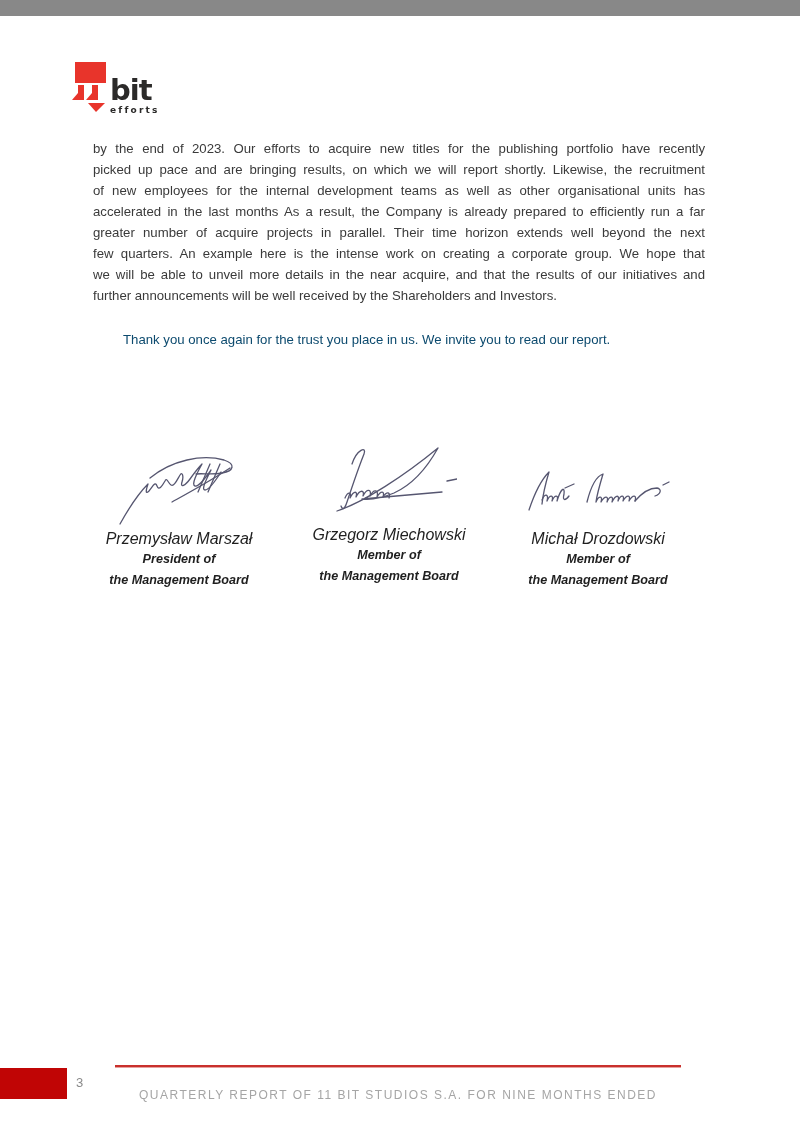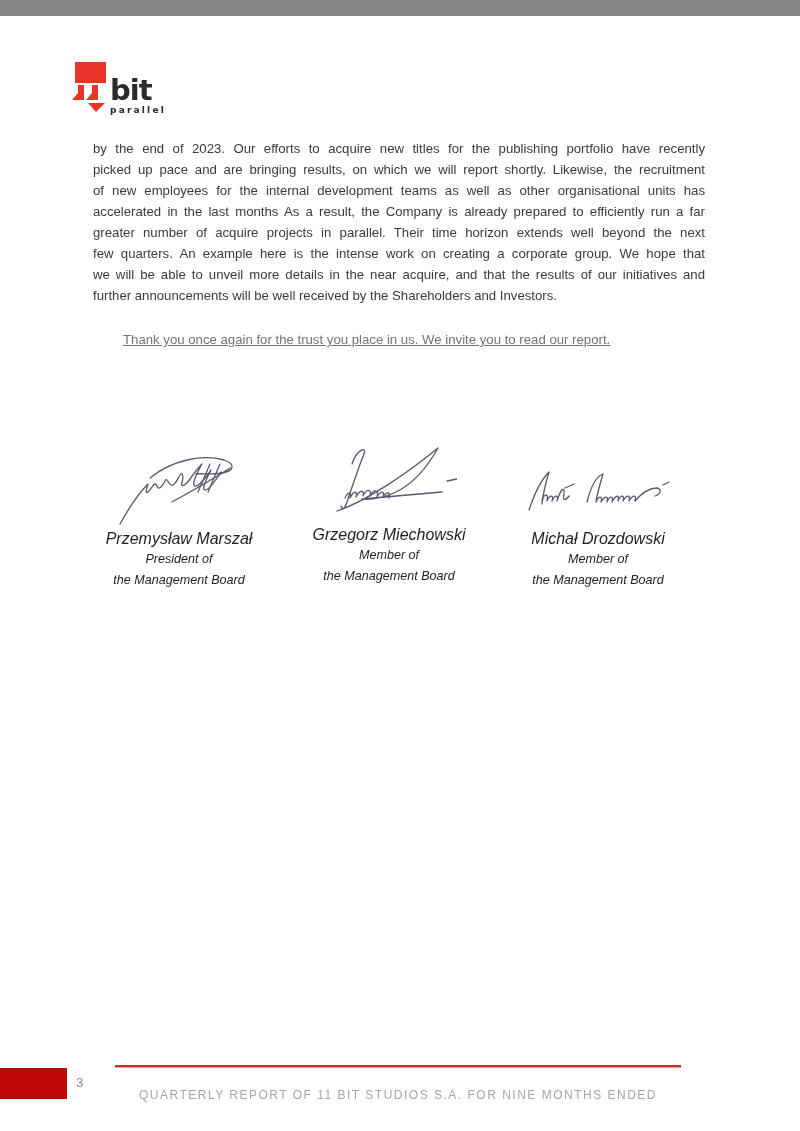--- a/index.html
+++ b/index.html
@@ -22,27 +22,27 @@
   }
   
   .body-text{
     position:absolute;left:93px;top:122px;width:612px;
     font-size:13.2px;line-height:21px;color:#3a3a3a;
   }
   .bline{text-align:justify;text-align-last:justify;height:21px;overflow:hidden;}
   .bline.last{text-align:left;text-align-last:left;}
   .thank-you{
     position:absolute;left:93px;top:313px;width:612px;padding-left:30px;
-    box-sizing:border-box;font-size:13.2px;line-height:21px;color:#737373;text-decoration:underline;
+    box-sizing:border-box;font-size:13.2px;line-height:21px;color:#0c4a6e;
   }
   
   .sig-col{position:absolute;text-align:center;}
   .sig-col svg{display:block;margin:0 auto;}
   .sig-name{font-style:italic;font-size:16px;line-height:21px;color:#1f1f1f;}
-  .sig-title{font-style:italic;font-size:12.6px;line-height:21px;color:#1f1f1f;}
+  .sig-title{font-style:italic;font-size:12.6px;line-height:21px;color:#1f1f1f;font-weight:bold;}
   .ink{stroke:#565670;stroke-width:1.3;fill:none;stroke-linecap:round;stroke-linejoin:round;}
   
   .footer-block{position:absolute;left:0;top:1052px;width:67px;height:31px;background:#c00505;}
   .footer-pagenum{position:absolute;left:76px;top:1059px;font-size:13px;color:#8a8a8a;}
   .footer-rule{position:absolute;left:115px;top:1049px;width:566px;height:2px;background:#c9302c;box-shadow:0 1px 0 rgba(201,48,44,.45);}
   .footer-caption{
     position:absolute;left:115px;top:1071px;width:566px;text-align:center;
     font-size:12px;line-height:17px;letter-spacing:1.5px;color:#a5a5a5;
     text-transform:uppercase;
   }
@@ -58,21 +58,21 @@
         <rect x="3" y="0" width="31" height="21"></rect>
         <rect x="6" y="23" width="6" height="15"></rect>
         <polygon points="0,38 6,31 6,38"></polygon>
         <rect x="20" y="23" width="6" height="15"></rect>
         <polygon points="14,38 20,31 20,38"></polygon>
         <polygon points="16,41 33,41 24,50"></polygon>
       </g>
     </svg>
     <div class="logo-text">
       <div class="logo-bit">bit</div>
-      <div class="logo-studios">parallel</div>
+      <div class="logo-studios">efforts</div>
     </div>
   </div>
 
   <div class="body-text">
     <div class="bline">by the end of 2023. Our efforts to acquire new titles for the publishing portfolio have recently</div>
     <div class="bline">picked up pace and are bringing results, on which we will report shortly. Likewise, the recruitment</div>
     <div class="bline">of new employees for the internal development teams as well as other organisational units has</div>
     <div class="bline">accelerated in the last months As a result, the Company is already prepared to efficiently run a far</div>
     <div class="bline">greater number of acquire projects in parallel. Their time horizon extends well beyond the next</div>
     <div class="bline">few quarters. An example here is the intense work on creating a corporate group. We hope that</div>

